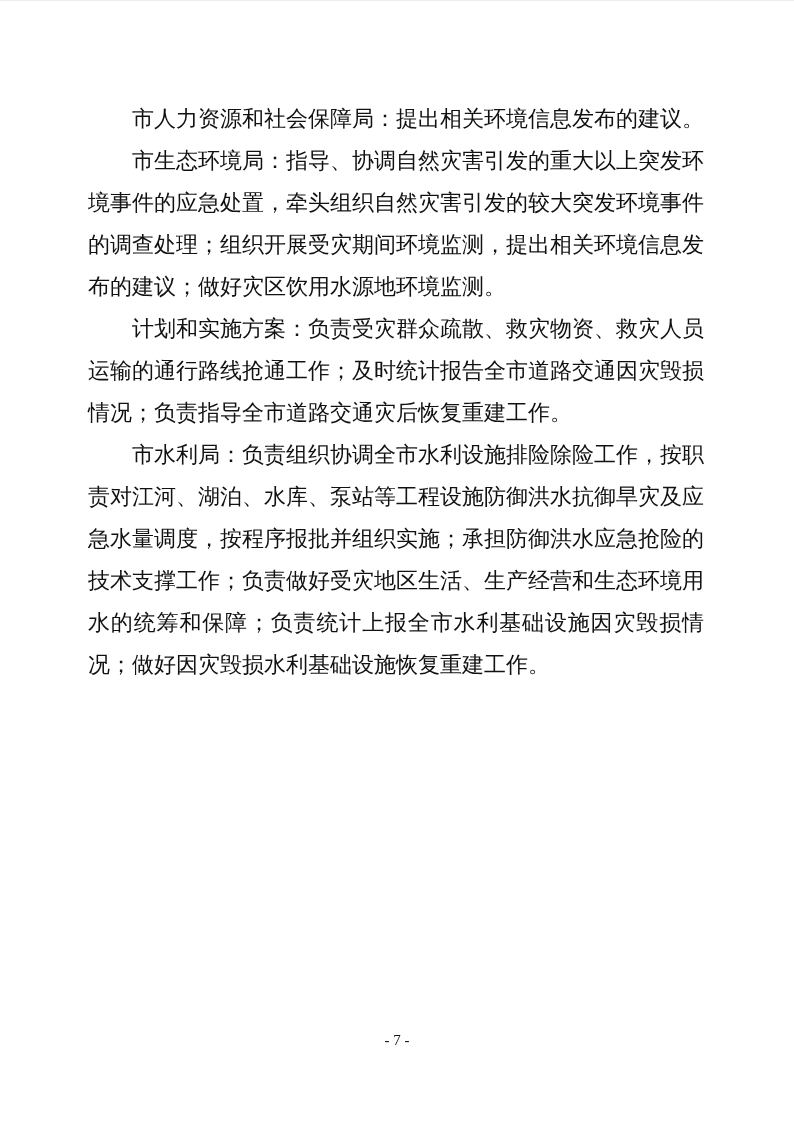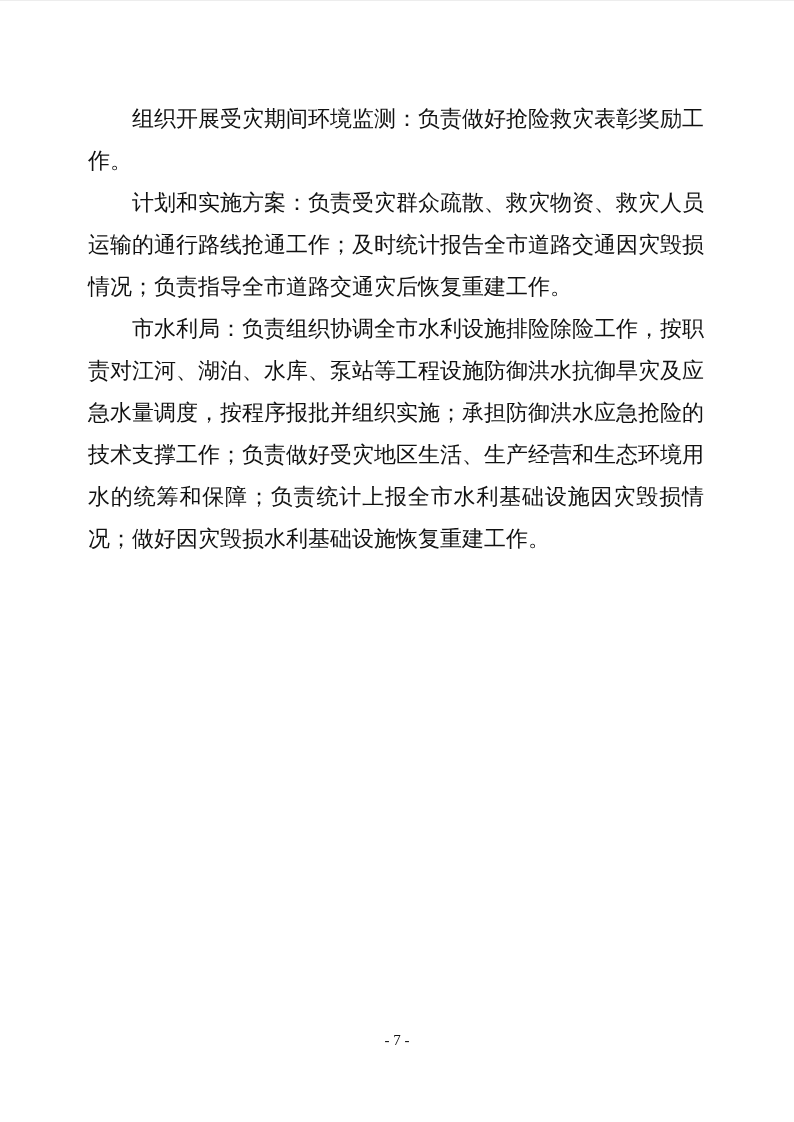--- a/index.html
+++ b/index.html
@@ -45,18 +45,19 @@
     line-height: 18px;
     color: #111111;
     font-family: "Liberation Serif", serif;
   }
 </style>
 </head>
 <body>
 
 <div class="page">
   <div class="content">
-    <p>组织开展受灾期间环境监测：负责做好抢险救灾表彰奖励工作。</p>
+    <p>市人力资源和社会保障局：提出相关环境信息发布的建议。</p>
+    <p>市生态环境局：指导、协调自然灾害引发的重大以上突发环境事件的应急处置，牵头组织自然灾害引发的较大突发环境事件的调查处理；组织开展受灾期间环境监测，提出相关环境信息发布的建议；做好灾区饮用水源地环境监测。</p>
     <p>计划和实施方案：负责受灾群众疏散、救灾物资、救灾人员运输的通行路线抢通工作；及时统计报告全市道路交通因灾毁损情况；负责指导全市道路交通灾后恢复重建工作。</p>
     <p>市水利局：负责组织协调全市水利设施排险除险工作，按职责对江河、湖泊、水库、泵站等工程设施防御洪水抗御旱灾及应急水量调度，按程序报批并组织实施；承担防御洪水应急抢险的技术支撑工作；负责做好受灾地区生活、生产经营和生态环境用水的统筹和保障；负责统计上报全市水利基础设施因灾毁损情况；做好因灾毁损水利基础设施恢复重建工作。</p>
   </div>
   <div class="page-number">- 7 -</div>
 </div>
 
 </body></html>

